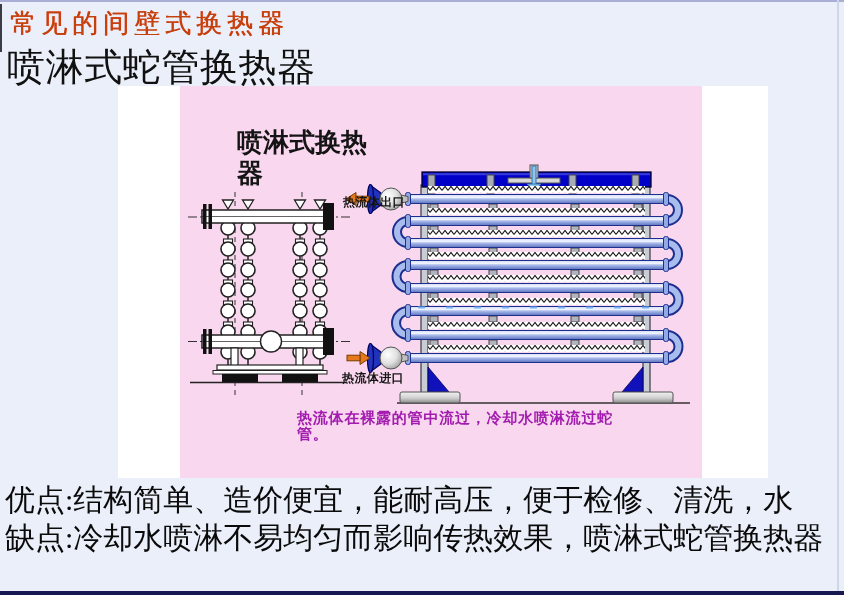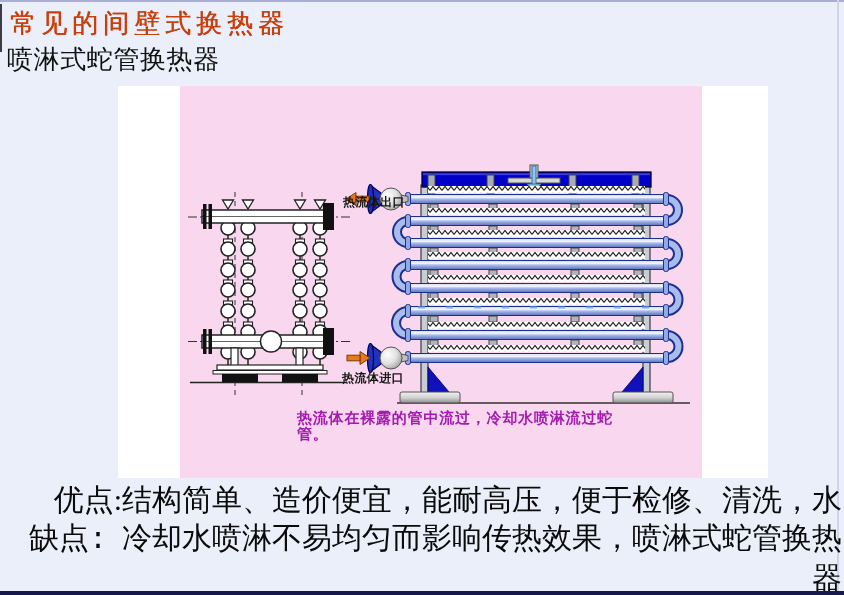--- a/index.html
+++ b/index.html
@@ -8,39 +8,39 @@
   .abs{position:absolute;}
   
   .edge-top{left:0;top:0;width:844px;height:2px;background:#a9aed6;}
   .edge-right{left:837px;top:0;width:2px;height:595px;background:#d0d6ea;}
   .edge-left{left:0;top:4px;width:2px;height:48px;background:#3c3c44;}
   .bottom-bar{left:0;top:591px;width:844px;height:4px;background:#181850;}
 
   .slide-title{left:10px;top:6px;font-size:26px;font-weight:normal;
     letter-spacing:5px;color:#c2410c;white-space:nowrap;
     text-shadow:0.6px 0 0 #e8380f;}
-  .slide-subtitle{left:7px;top:42px;font-size:26px;letter-spacing:0.6px;
+  .slide-subtitle{left:7px;top:42px;font-size:38px;letter-spacing:0.6px;
     color:#111;white-space:nowrap;}
 
   .figure{left:118px;top:86px;width:650px;height:392px;background:#ffffff;}
   .figure svg{position:absolute;left:0;top:0;}
   .fig-heading{left:119px;top:41px;width:150px;font-size:26px;line-height:31px;
     font-weight:bold;color:#141414;letter-spacing:0;}
   .fig-label{font-size:12px;font-weight:bold;color:#141414;letter-spacing:0.4px;
     white-space:nowrap;font-family:"Liberation Sans",sans-serif;}
   .lbl-out{left:225px;top:80px;margin-top:28px;}
   .lbl-in{left:224px;top:284px;text-align:center;}
   .fig-caption{left:179px;top:325px;width:340px;font-size:15px;line-height:15.5px;
     font-weight:bold;color:#a21caf;letter-spacing:0.8px;}
 
   .notes{left:5px;top:481px;width:837px;font-size:30px;line-height:37.5px;
-    color:#0a0a0a;text-align:right;}
+    color:#0a0a0a;}
   .note{padding-left:77px;text-indent:-77px;}
   .nlabel{white-space:nowrap;}
-  .gap{margin-right:15px;font-family:Liberation Mono, monospace;}
+  .gap{margin-right:0;}
 </style>
 </head>
 <body>
 
 <div class="abs edge-top"></div>
 <div class="abs edge-right"></div>
 <div class="abs edge-left"></div>
 
 <div class="abs slide-title">常见的间壁式换热器</div>
 <div class="abs slide-subtitle">喷淋式蛇管换热器</div>
@@ -222,20 +222,24 @@
         <polygon points="283,268 290,269.5 290,274.5 283,276" fill="#c0c0c0" stroke="#555" stroke-width="1"></polygon>
         <circle cx="273" cy="272" r="11" fill="url(#sphereGrad)" stroke="#555" stroke-width="1"></circle>
       </g>
       <g>
         <polygon points="252,272 242,265.5 242,278.5" fill="#e5791c" stroke="#7a3c00" stroke-width="1"></polygon>
         <rect x="229" y="269.2" width="13" height="5.6" fill="#e5791c" stroke="#7a3c00" stroke-width="1"></rect>
       </g>
     </g>
   </svg>
 
+  <div class="abs fig-heading">
+    <span>喷淋式换热</span><br>
+    <span>器</span>
+  </div>
   <div class="abs fig-label lbl-out">热流体出口</div>
   <div class="abs fig-label lbl-in">热流体进口</div>
   <div class="abs fig-caption">
     <span>热流体在裸露的管中流过，冷却水喷淋流过蛇</span><br>
     <span>管。</span>
   </div>
 </div>
 
 <div class="abs notes">
   <div class="note">

